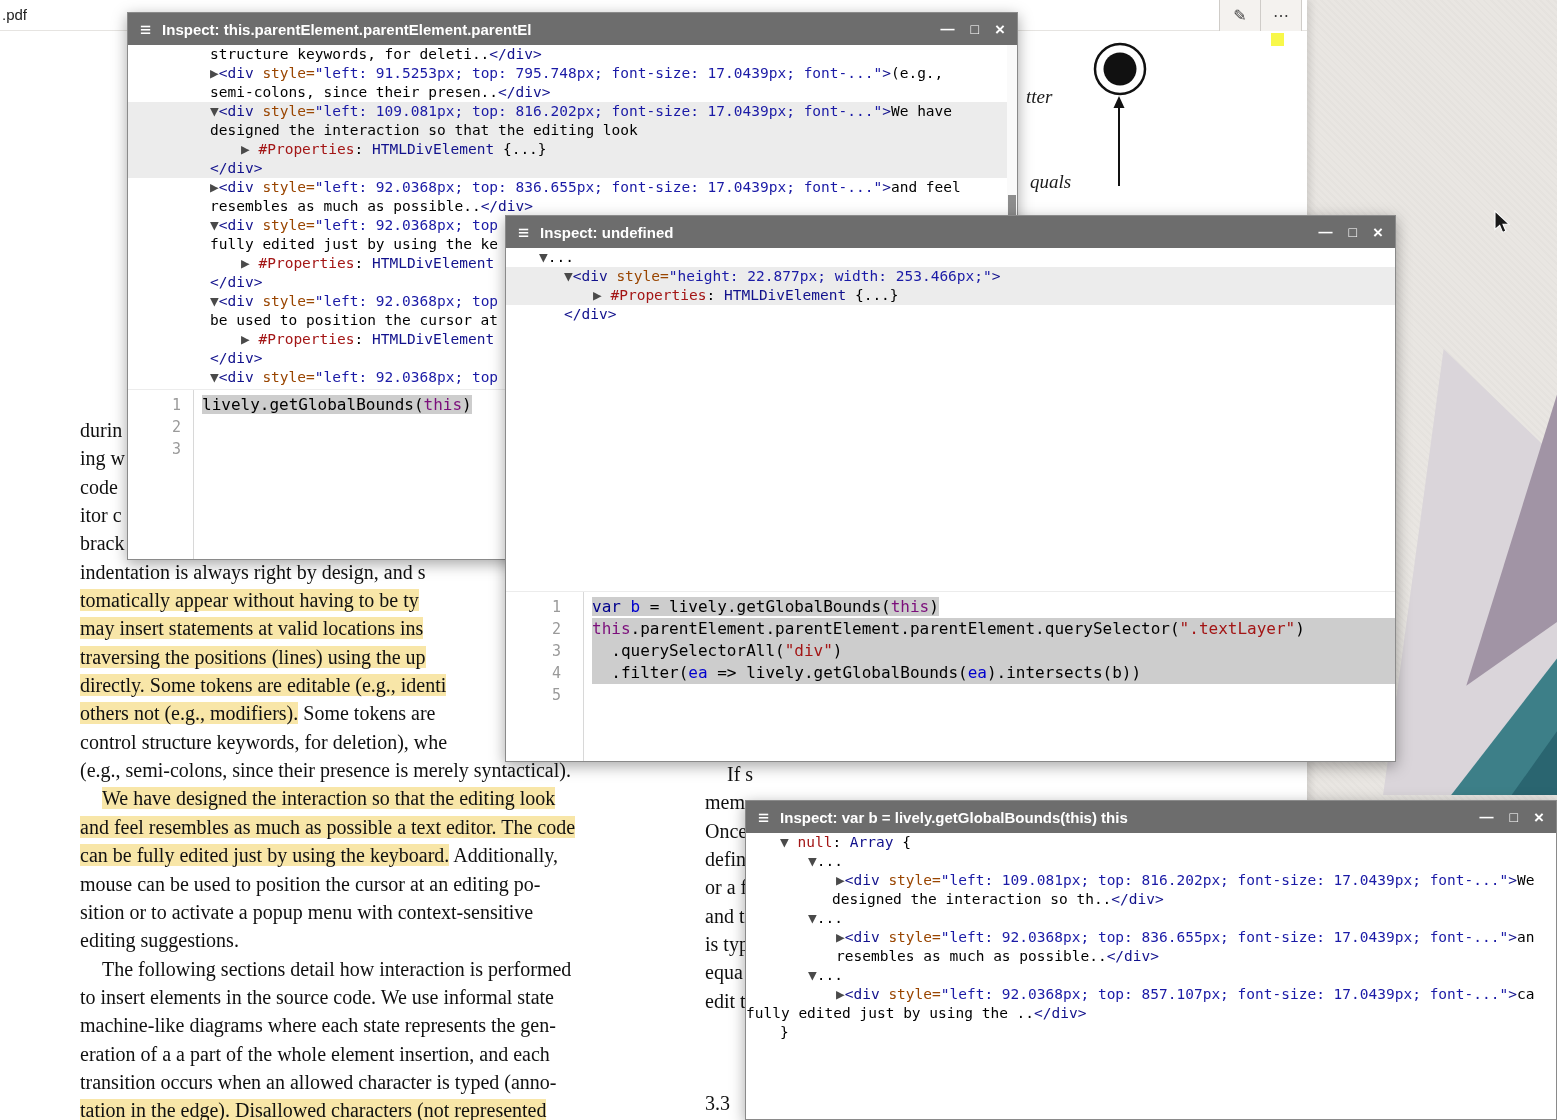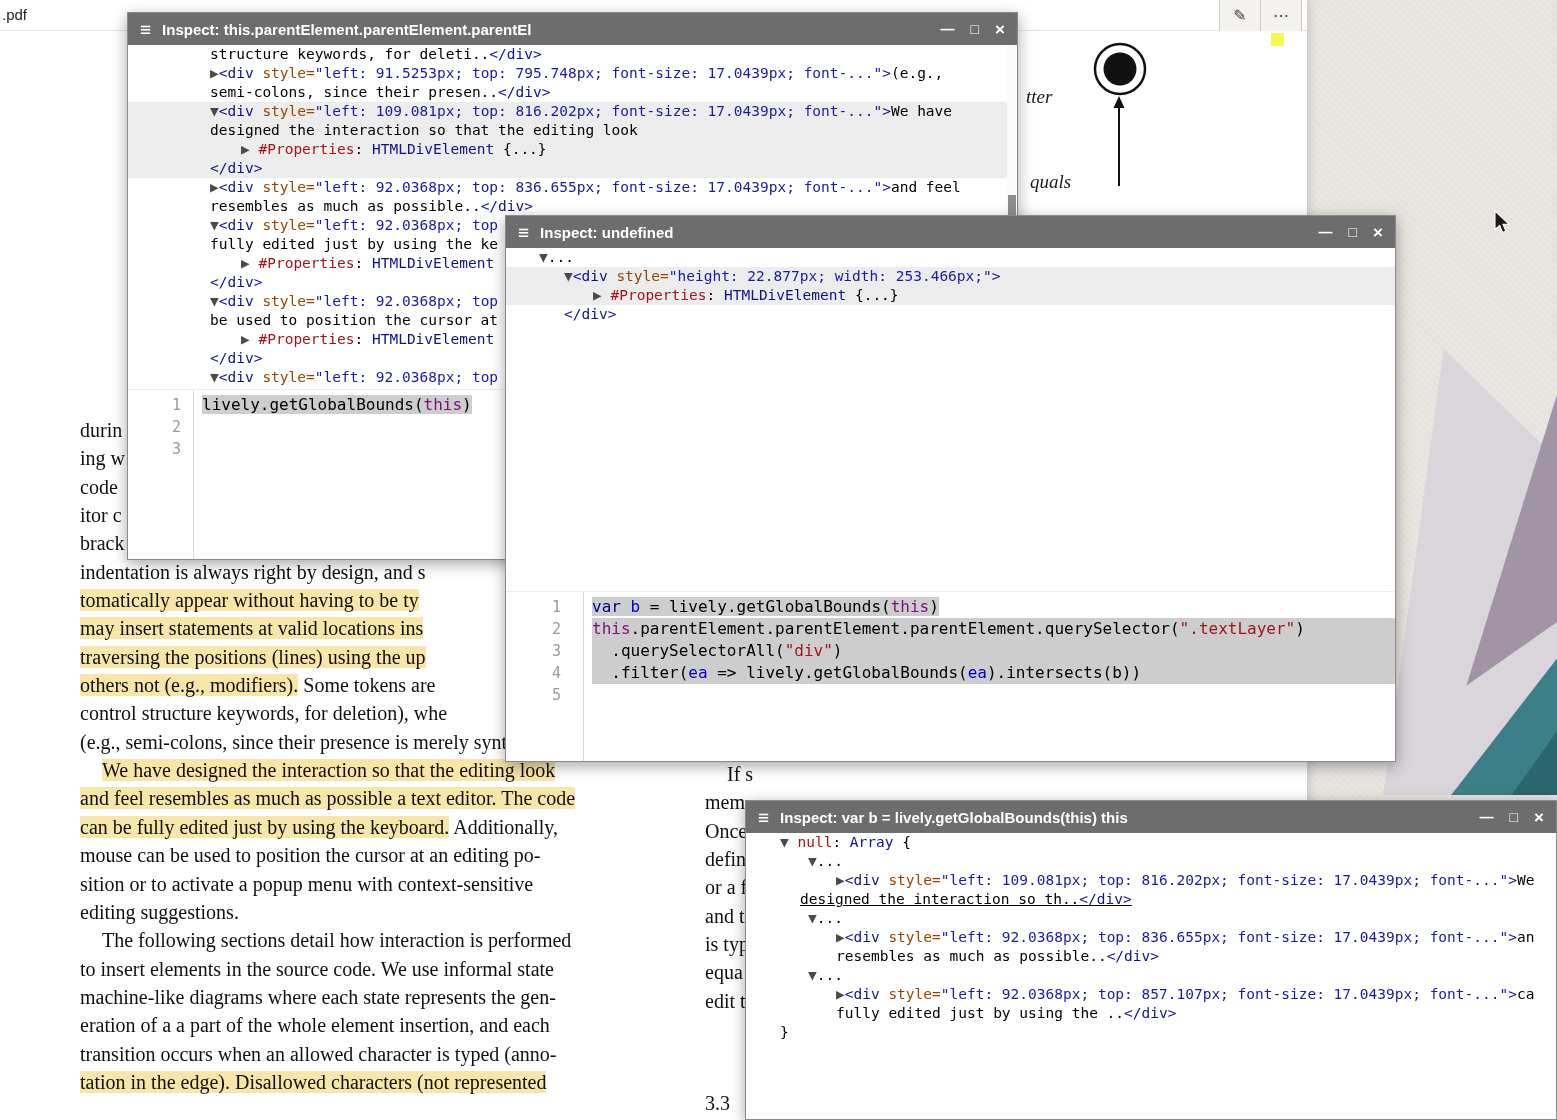--- a/index.html
+++ b/index.html
@@ -103,20 +103,21 @@
   <div class="col-left tcol">
       <div><span>durin</span></div>
       <div><span>ing w</span></div>
       <div><span>code</span></div>
       <div><span>itor c</span></div>
       <div><span>brack</span></div>
       <div><span>indentation is always right by design, and s</span></div>
       <div><span class="hl">tomatically appear without having to be ty</span></div>
       <div><span class="hl">may insert statements at valid locations ins</span></div>
       <div><span class="hl">traversing the positions (lines) using the up</span></div>
+      <div><span class="hl">directly. Some tokens are editable (e.g., identi</span></div>
       <div><span class="hl">others not (e.g., modifiers).</span><span> Some tokens are</span></div>
       <div><span>control structure keywords, for deletion), whe</span></div>
       <div><span>(e.g., semi-colons, since their presence is merely syntactical).</span></div>
       <div class="ind"><span class="hl">We have designed the interaction so that the editing look</span></div>
       <div><span class="hl">and feel resembles as much as possible a text editor. The code</span></div>
       <div><span class="hl">can be fully edited just by using the keyboard.</span><span> Additionally,</span></div>
       <div><span>mouse can be used to position the cursor at an editing po-</span></div>
       <div><span>sition or to activate a popup menu with context-sensitive</span></div>
       <div><span>editing suggestions.</span></div>
       <div class="ind"><span>The following sections detail how interaction is performed</span></div>
@@ -268,27 +269,27 @@
       <span class="ctrl ctrl-min">—</span>
       <span class="ctrl ctrl-max">□</span>
       <span class="ctrl ctrl-close">×</span>
     </span>
   </div>
   <div class="win-body">
     <div class="tree">
         <div style="padding-left: 34px;"><span class="arrow">▼ </span><span class="prop">null</span><span class="plain">: </span><span class="cls">Array</span><span class="plain"> {</span></div>
         <div style="padding-left: 62px;"><span class="arrow">▼</span><span class="plain">...</span></div>
         <div style="padding-left: 90px;"><span class="arrow">▶</span><span class="tag">&lt;div</span><span class="attr"> style=</span><span class="val">"left: 109.081px; top: 816.202px; font-size: 17.0439px; font-..."</span><span class="tag">&gt;</span><span class="txt">We</span></div>
-        <div style="padding-left: 54px; text-decoration: underline;"><span class="txt">designed the interaction so th..</span><span class="tag">&lt;/div&gt;</span></div>
+        <div style="padding-left: 86px;"><span class="txt">designed the interaction so th..</span><span class="tag">&lt;/div&gt;</span></div>
         <div style="padding-left: 62px;"><span class="arrow">▼</span><span class="plain">...</span></div>
         <div style="padding-left: 90px;"><span class="arrow">▶</span><span class="tag">&lt;div</span><span class="attr"> style=</span><span class="val">"left: 92.0368px; top: 836.655px; font-size: 17.0439px; font-..."</span><span class="tag">&gt;</span><span class="txt">an</span></div>
         <div style="padding-left: 90px;"><span class="txt">resembles as much as possible..</span><span class="tag">&lt;/div&gt;</span></div>
         <div style="padding-left: 62px;"><span class="arrow">▼</span><span class="plain">...</span></div>
         <div style="padding-left: 90px;"><span class="arrow">▶</span><span class="tag">&lt;div</span><span class="attr"> style=</span><span class="val">"left: 92.0368px; top: 857.107px; font-size: 17.0439px; font-..."</span><span class="tag">&gt;</span><span class="txt">ca</span></div>
-        <div style="padding-left: 90px;"><span class="txt">fully edited just by using the ..</span><span class="tag">&lt;/div&gt;</span></div>
+        <div style=""><span class="txt">fully edited just by using the ..</span><span class="tag">&lt;/div&gt;</span></div>
         <div style="padding-left: 34px;"><span class="plain">}</span></div>
       </div>
   </div>
 </div>
 
 <div class="mouse-cursor">
   <svg width="20" height="28" viewBox="0 0 20 28">
     <polygon points="1,1 1,19.5 5.7,15.4 8.6,22.4 11.9,21 9,14.2 15,14.2" fill="#1a1a1a" stroke="#fff" stroke-width="1.1"></polygon>
   </svg>
 </div>

